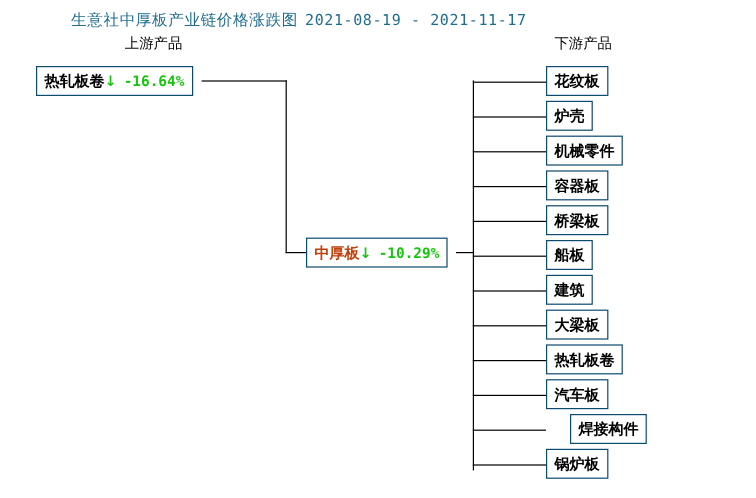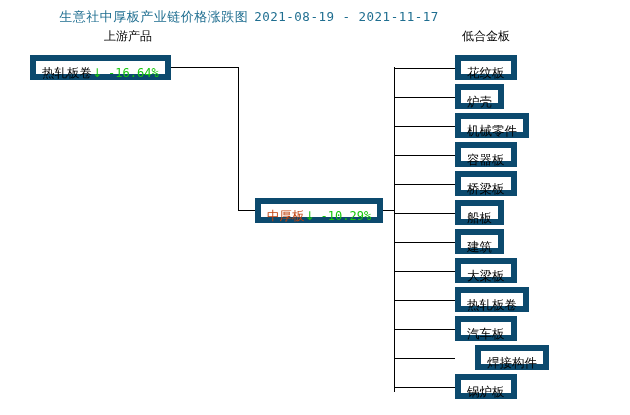--- a/index.html
+++ b/index.html
@@ -44,29 +44,30 @@
     color: #000000;
     white-space: nowrap;
   }
   #header-upstream { left: 104px; }
   #header-downstream { left: 462px; }
 
   
   .node-box {
     position: absolute;
     box-sizing: border-box;
-    border: 6px solid #0c4a6e;
+    border: 1px solid #0c4a6e;
     background: #ffffff;
     height: 25px;
     line-height: 23px;
     padding: 0 6px;
     font-size: 12.5px;
     color: #000000;
     white-space: nowrap;
     z-index: 3;
+    font-weight: bold;
   }
   .node-box .node-label { color: #000000; }
   .node-box .node-change {
     color: #16C60C;
     font-family: "DejaVu Sans Mono", "Liberation Mono", monospace;
     font-size: 12px;
     margin-left: 6px;
   }
   .node-box .arrow-down {
     color: #16C60C;
@@ -101,21 +102,21 @@
   .line-v { width: 1px; }
 </style>
 </head>
 <body>
 
 <div id="chart-title">
   <span class="title-main">生意社中厚板产业链价格涨跌图</span><span class="title-dates">2021-08-19 - 2021-11-17</span>
 </div>
 
 <div class="col-header" id="header-upstream">上游产品</div>
-<div class="col-header" id="header-downstream">低合金板</div>
+<div class="col-header" id="header-downstream">下游产品</div>
 
 <div class="line line-h" style="left:168px; top:67px; width:71px;"></div>
 <div class="line line-v" style="left:238px; top:67px; height:144px;"></div>
 <div class="line line-h" style="left:238px; top:210px; width:18px;"></div>
 
 <div class="line line-h" style="left:380px; top:210px; width:15px;"></div>
 <div class="line line-v" style="left:394px; top:67px; height:325px;"></div>
 
 <div class="node-box" id="node-upstream-0">
   <span class="node-label">热轧板卷</span><span class="arrow-down">↓</span><span class="node-change">-16.64%</span>

